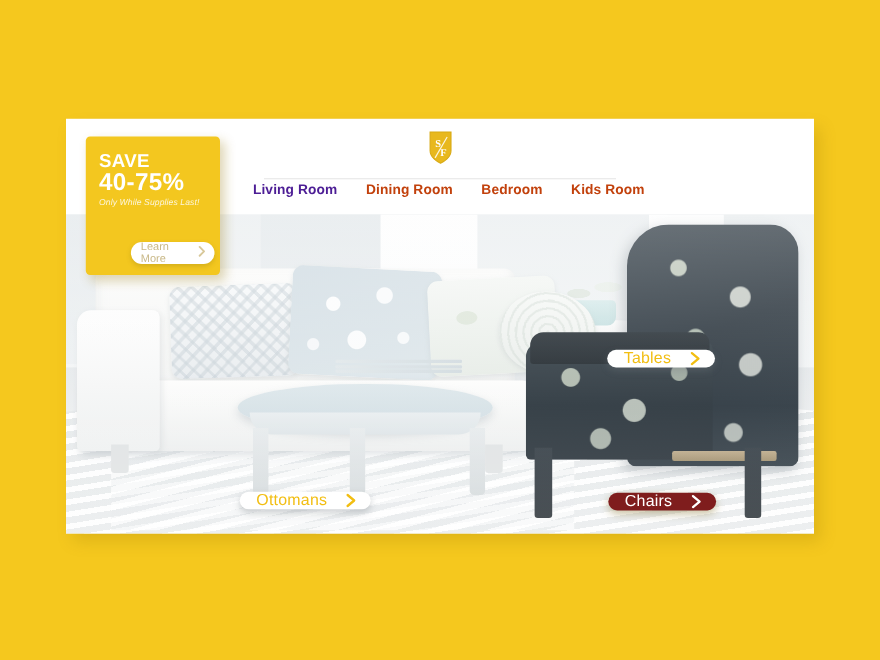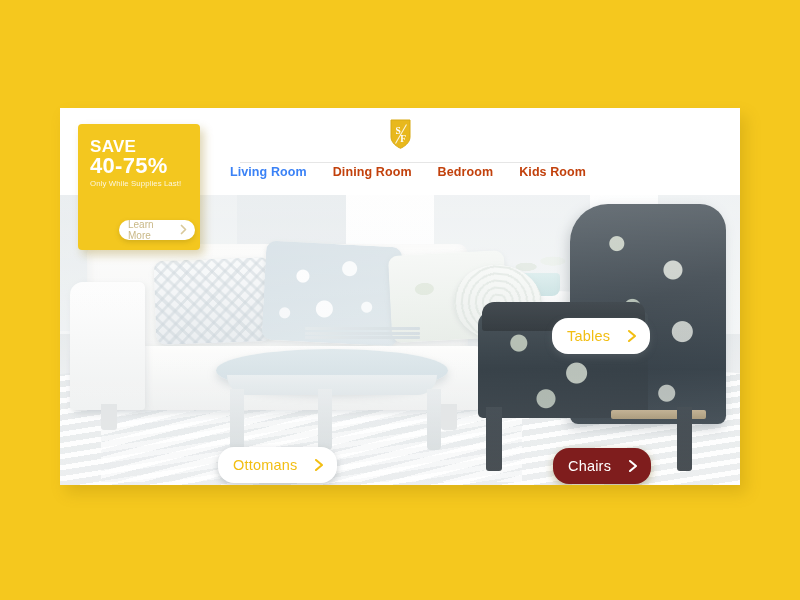--- a/index.html
+++ b/index.html
@@ -69,21 +69,21 @@
   }
 
   .nav-item {
     font-size: 12.5px;
     color: #c2410c;
     white-space: nowrap;
     cursor: pointer;
     letter-spacing: 0.1px;
     font-weight: bold;
   }
-  .nav-item.active { font-weight: bold; color: #3b82f6; margin-left: 16px; }
+  .nav-item.active { font-weight: bold; color: #4c1d95; margin-left: 16px; }
 
   
   #hero {
     position: relative;
     height: 290px;
     overflow: hidden;
     background: #eef1f2;
   }
 
   #hero-scene { position: absolute; inset: 0; }
@@ -280,21 +280,21 @@
     background: linear-gradient(180deg, rgba(255,255,255,.30), rgba(255,255,255,.10) 60%, rgba(255,255,255,.22));
     pointer-events: none;
   }
 
   
   .pill {
     position: absolute;
     display: flex;
     align-items: center;
     justify-content: space-between;
-    height: 36px;
+    height: 16px;
     padding: 0 12px 0 15px;
     border-radius: 16px;
     background: #ffffff;
     box-shadow: 0 3px 7px rgba(110,118,124,.35);
     cursor: pointer;
     white-space: nowrap;
   }
   .pill .pill-label {
     font-size: 14.5px;
     color: #f2be12;
@@ -343,20 +343,21 @@
     line-height: 20px;
     color: #ffffff;
     font-weight: bold;
     letter-spacing: .3px;
   }
   #promo-note {
     font-size: 7.8px;
     color: #fcf6dd;
     margin-top: 3px;
     letter-spacing: .1px;
+    font-style: italic;
   }
   #promo-cta {
     position: absolute;
     left: 41px;
     bottom: 10px;
     display: flex;
     align-items: center;
     justify-content: space-between;
     width: 76px;
     height: 20px;

